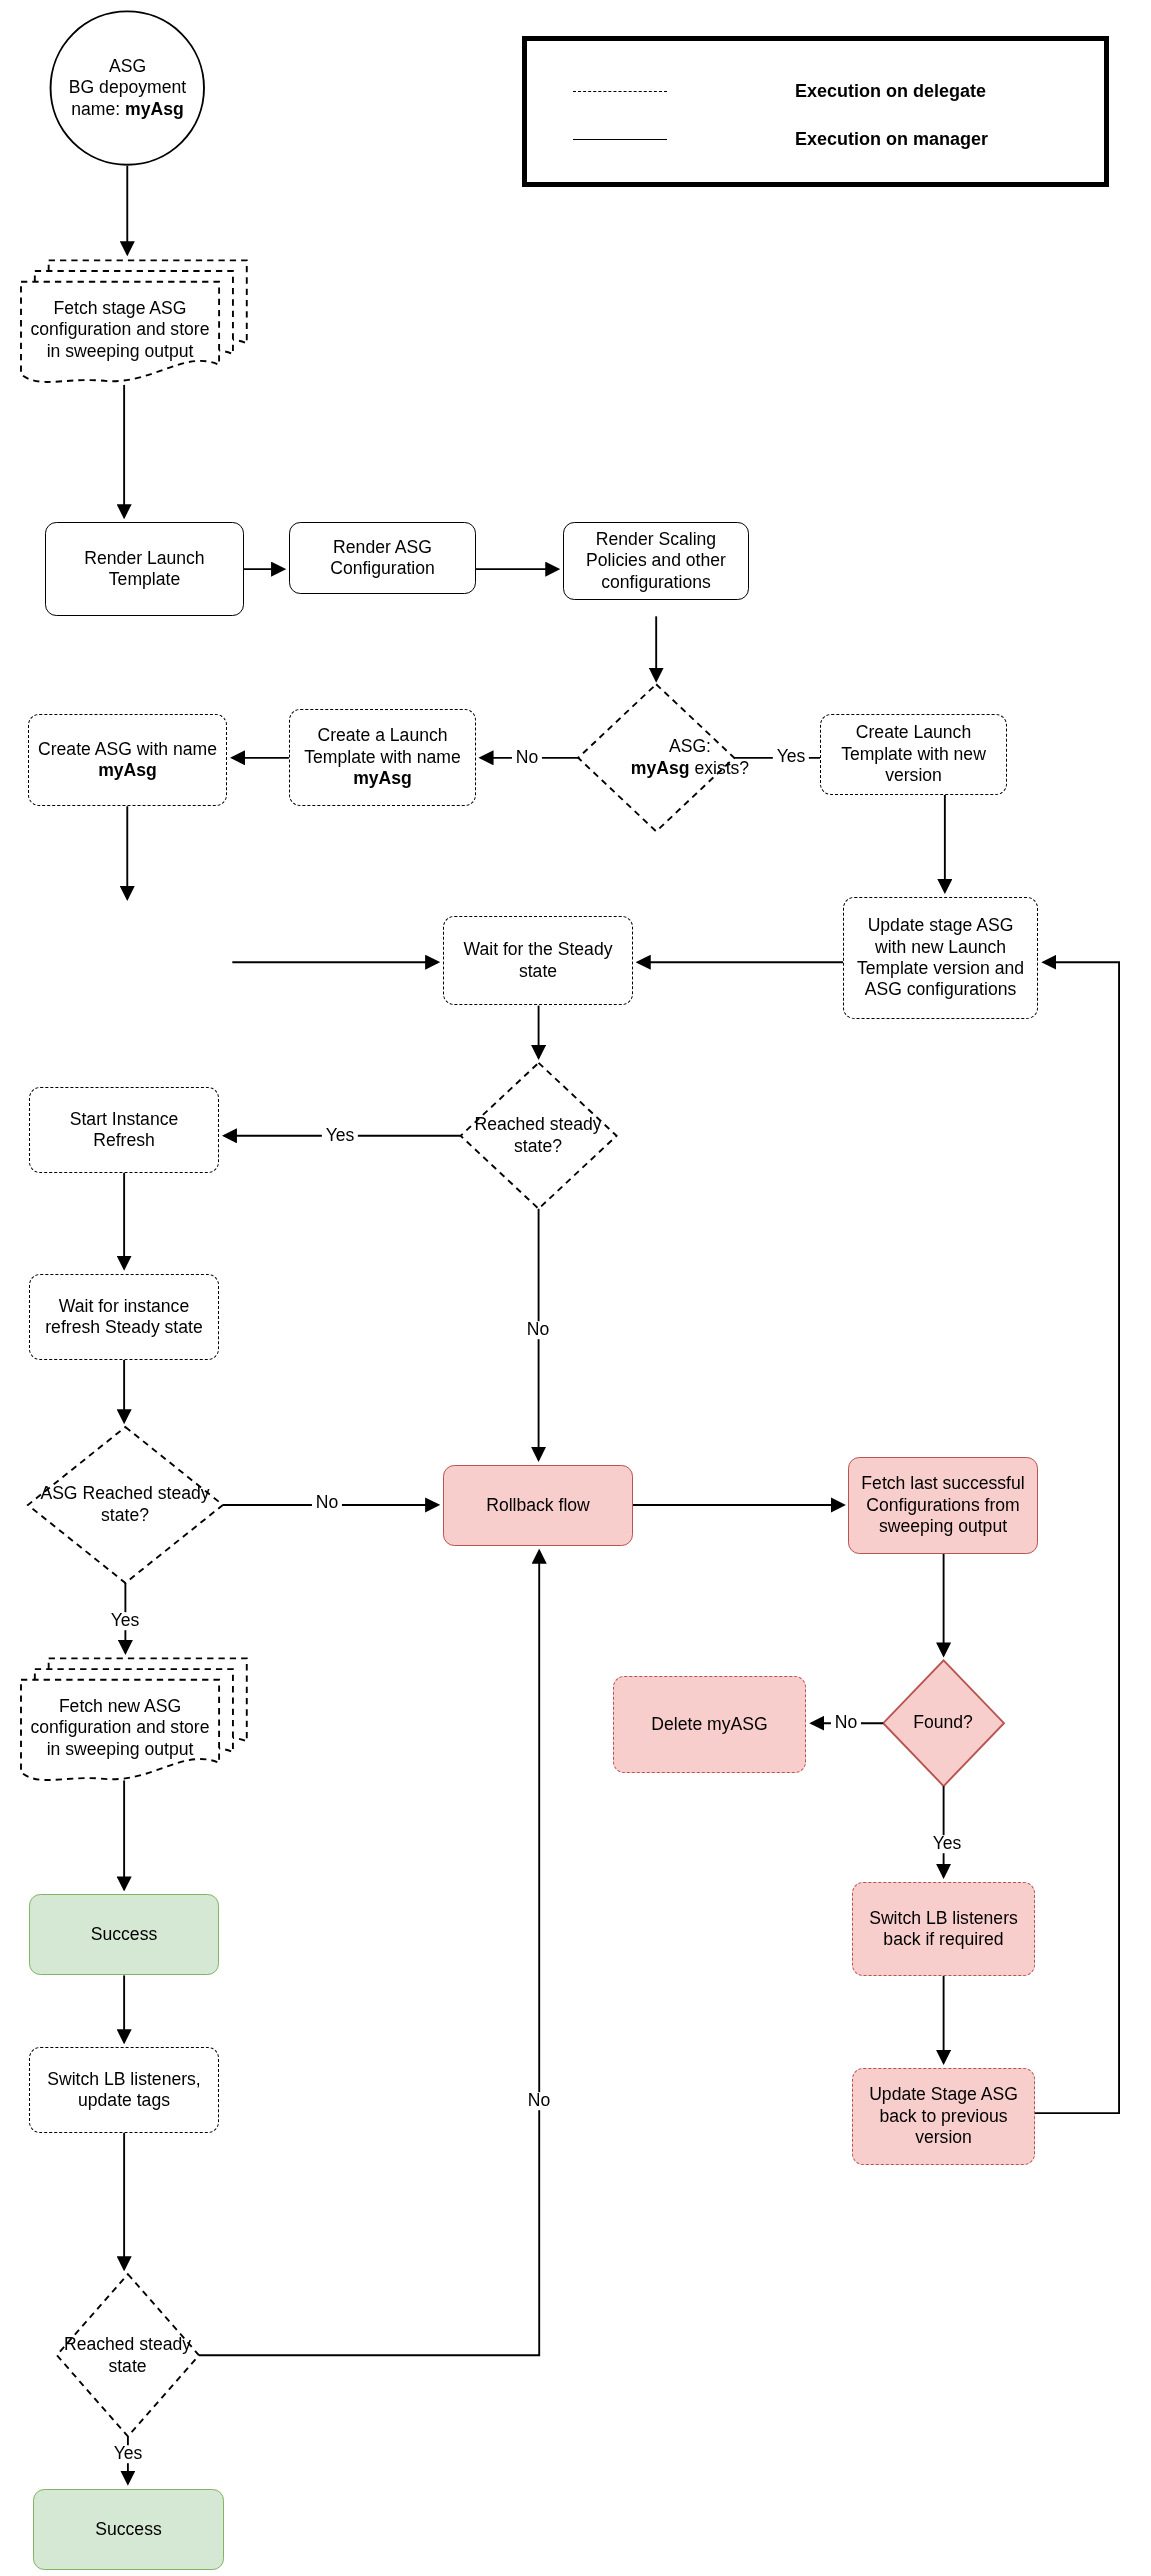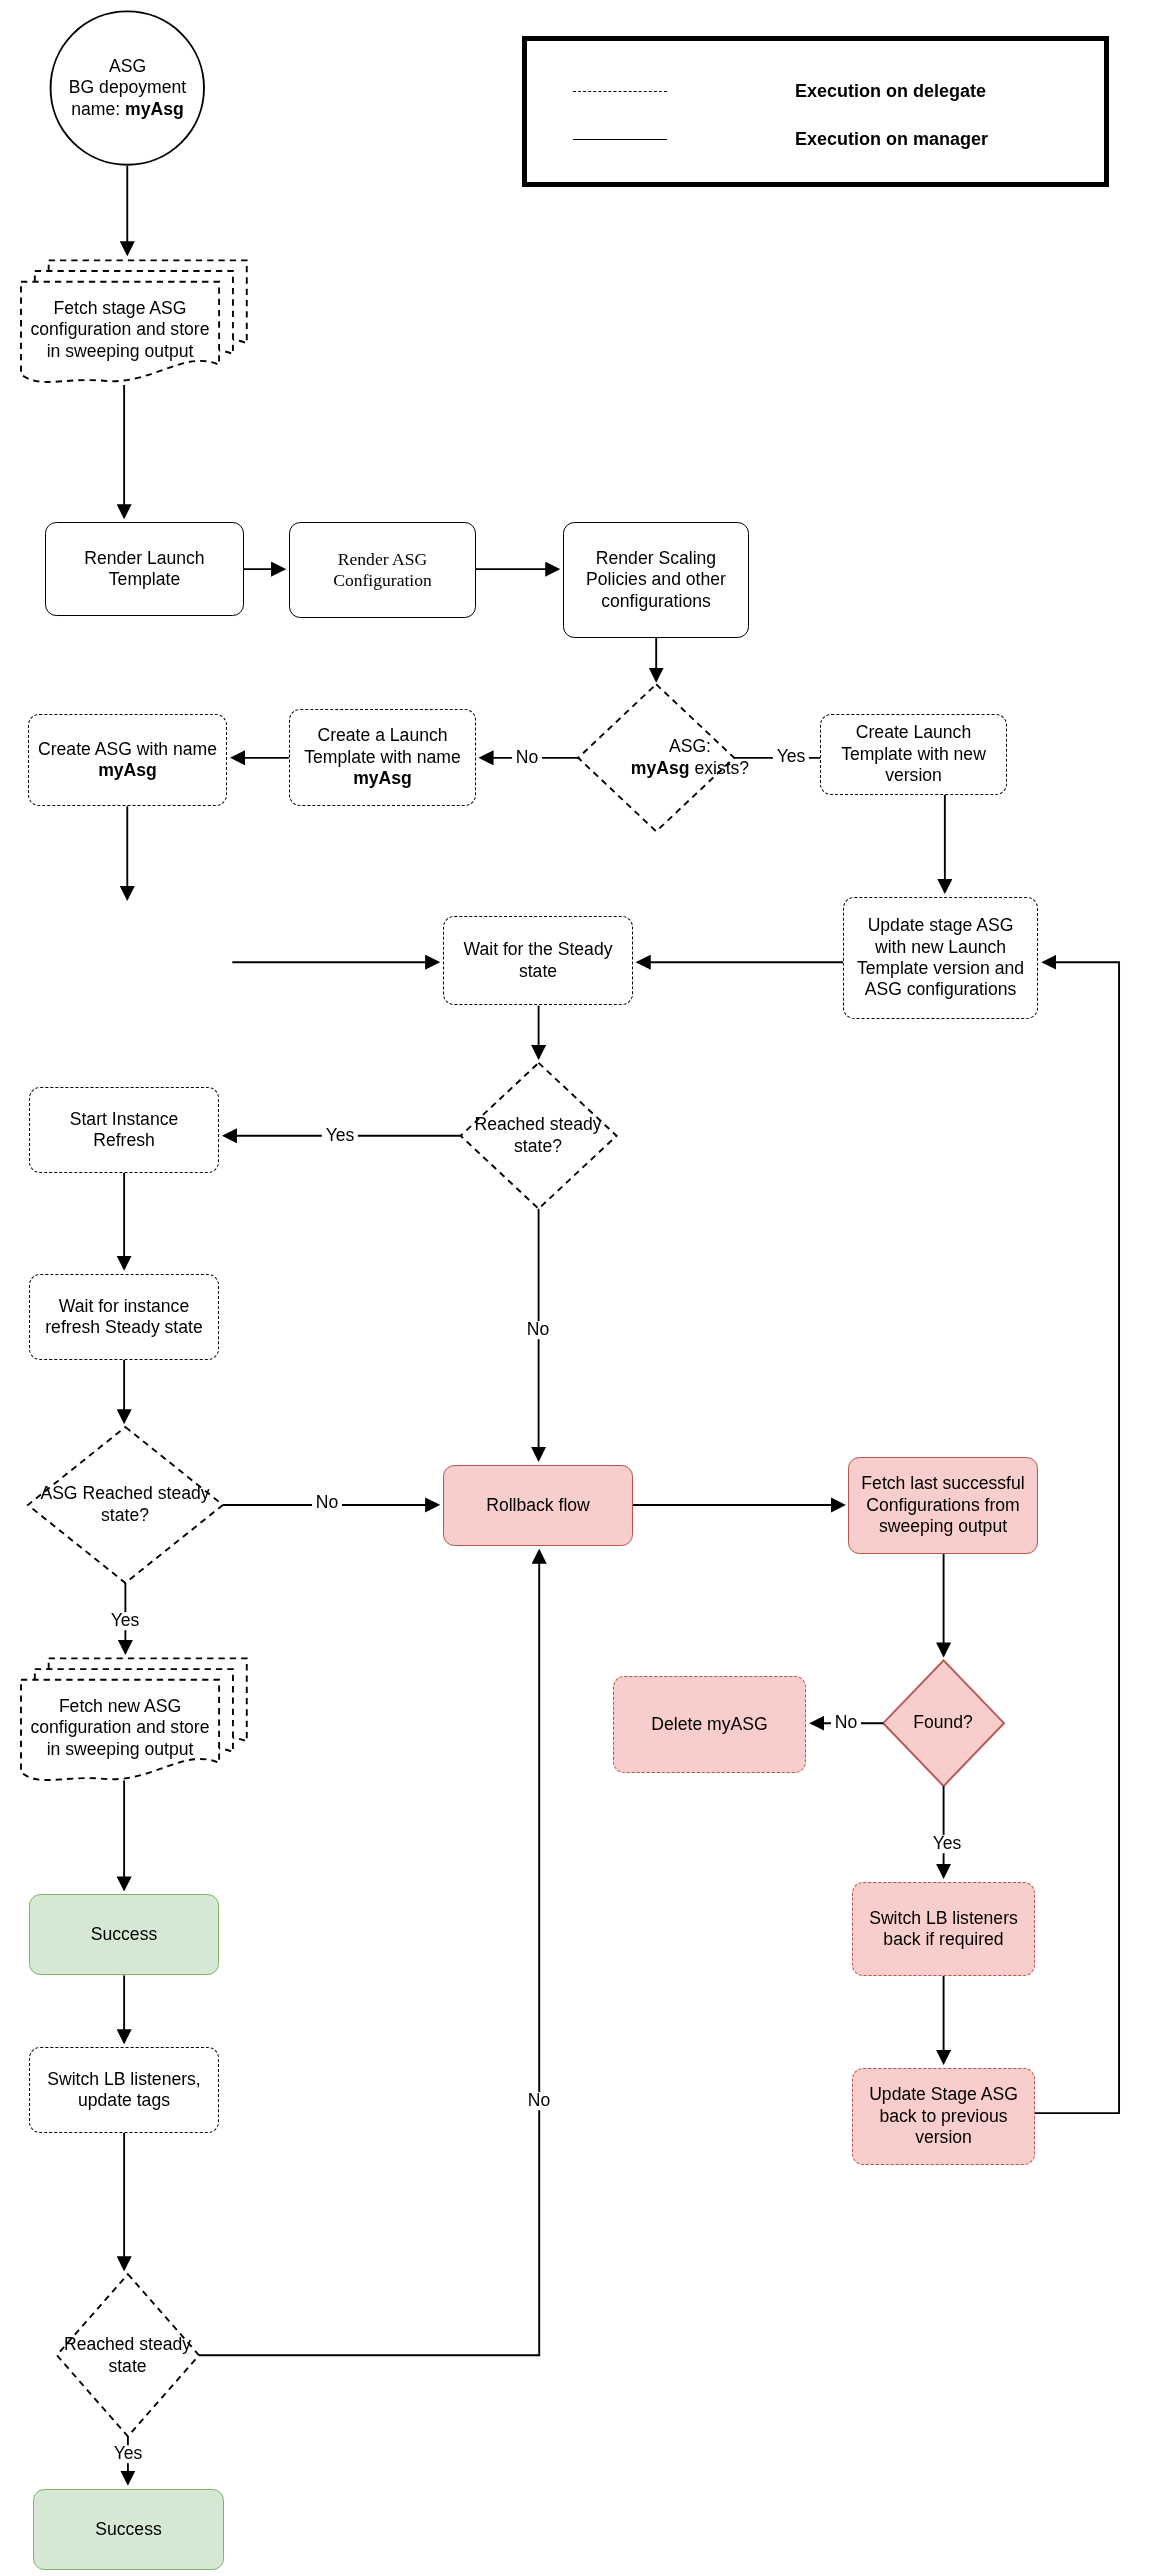--- a/index.html
+++ b/index.html
@@ -115,24 +115,24 @@
   <div class="overlay" style="left:24px;top:286px;width:192px;height:88px;">
     <span>Fetch stage ASG configuration and store in sweeping output</span>
   </div>
   <div class="overlay" style="left:24px;top:1684px;width:192px;height:88px;">
     <span>Fetch new ASG configuration and store in sweeping output</span>
   </div>
 
   <div class="node solid" style="left:45px;top:522px;width:199px;height:94px;">
     <span>Render Launch Template</span>
   </div>
-  <div class="node solid" style="left:289px;top:522px;width:187px;height:96px;font-family:Liberation Serif, serif;">
+  <div class="node solid" style="left:289px;top:522px;width:187px;height:72px;">
     <span>Render ASG Configuration</span>
   </div>
-  <div class="node solid" style="left:563px;top:522px;width:186px;height:116px;">
+  <div class="node solid" style="left:563px;top:522px;width:186px;height:78px;">
     <span>Render Scaling Policies and other configurations</span>
   </div>
 
   <div class="node dashedb" style="left:28px;top:714px;width:199px;height:92px;">
     <span><span>Create ASG with name </span><b>myAsg</b></span>
   </div>
   <div class="node dashedb" style="left:289px;top:709px;width:187px;height:97px;">
     <span><span>Create a Launch Template with name </span><b>myAsg</b></span>
   </div>
   <div class="node dashedb" style="left:820px;top:714px;width:187px;height:81px;">

